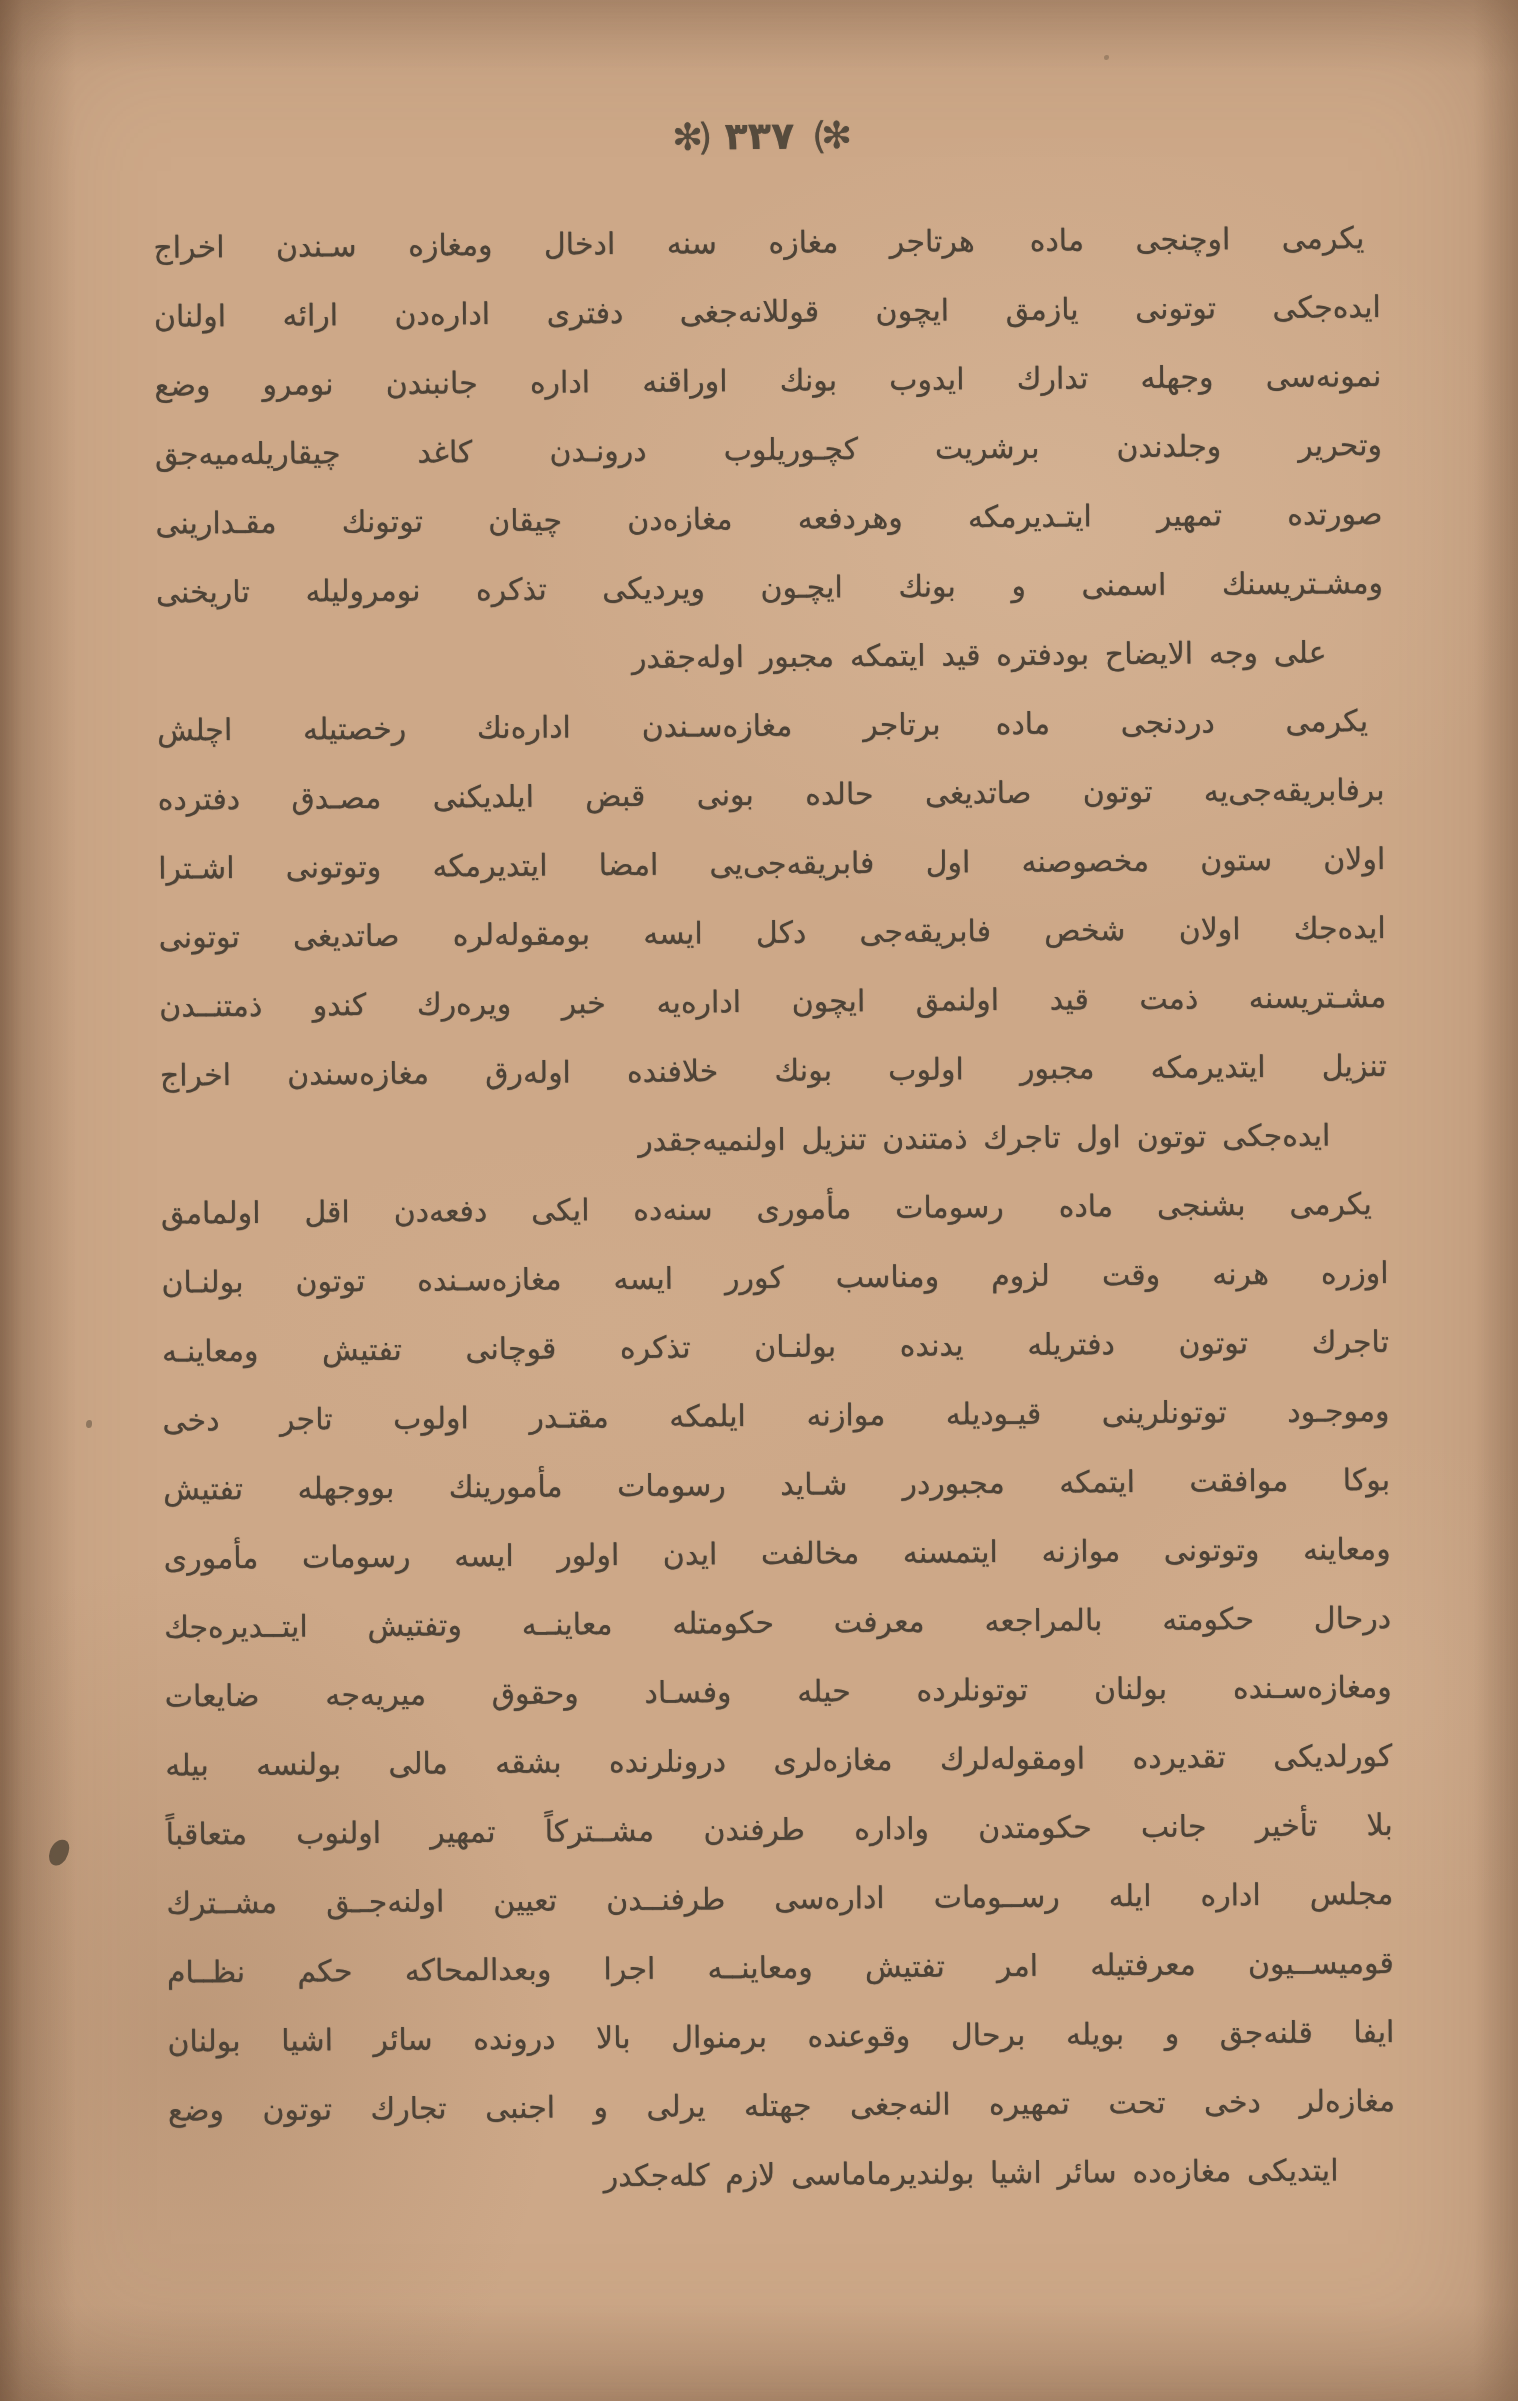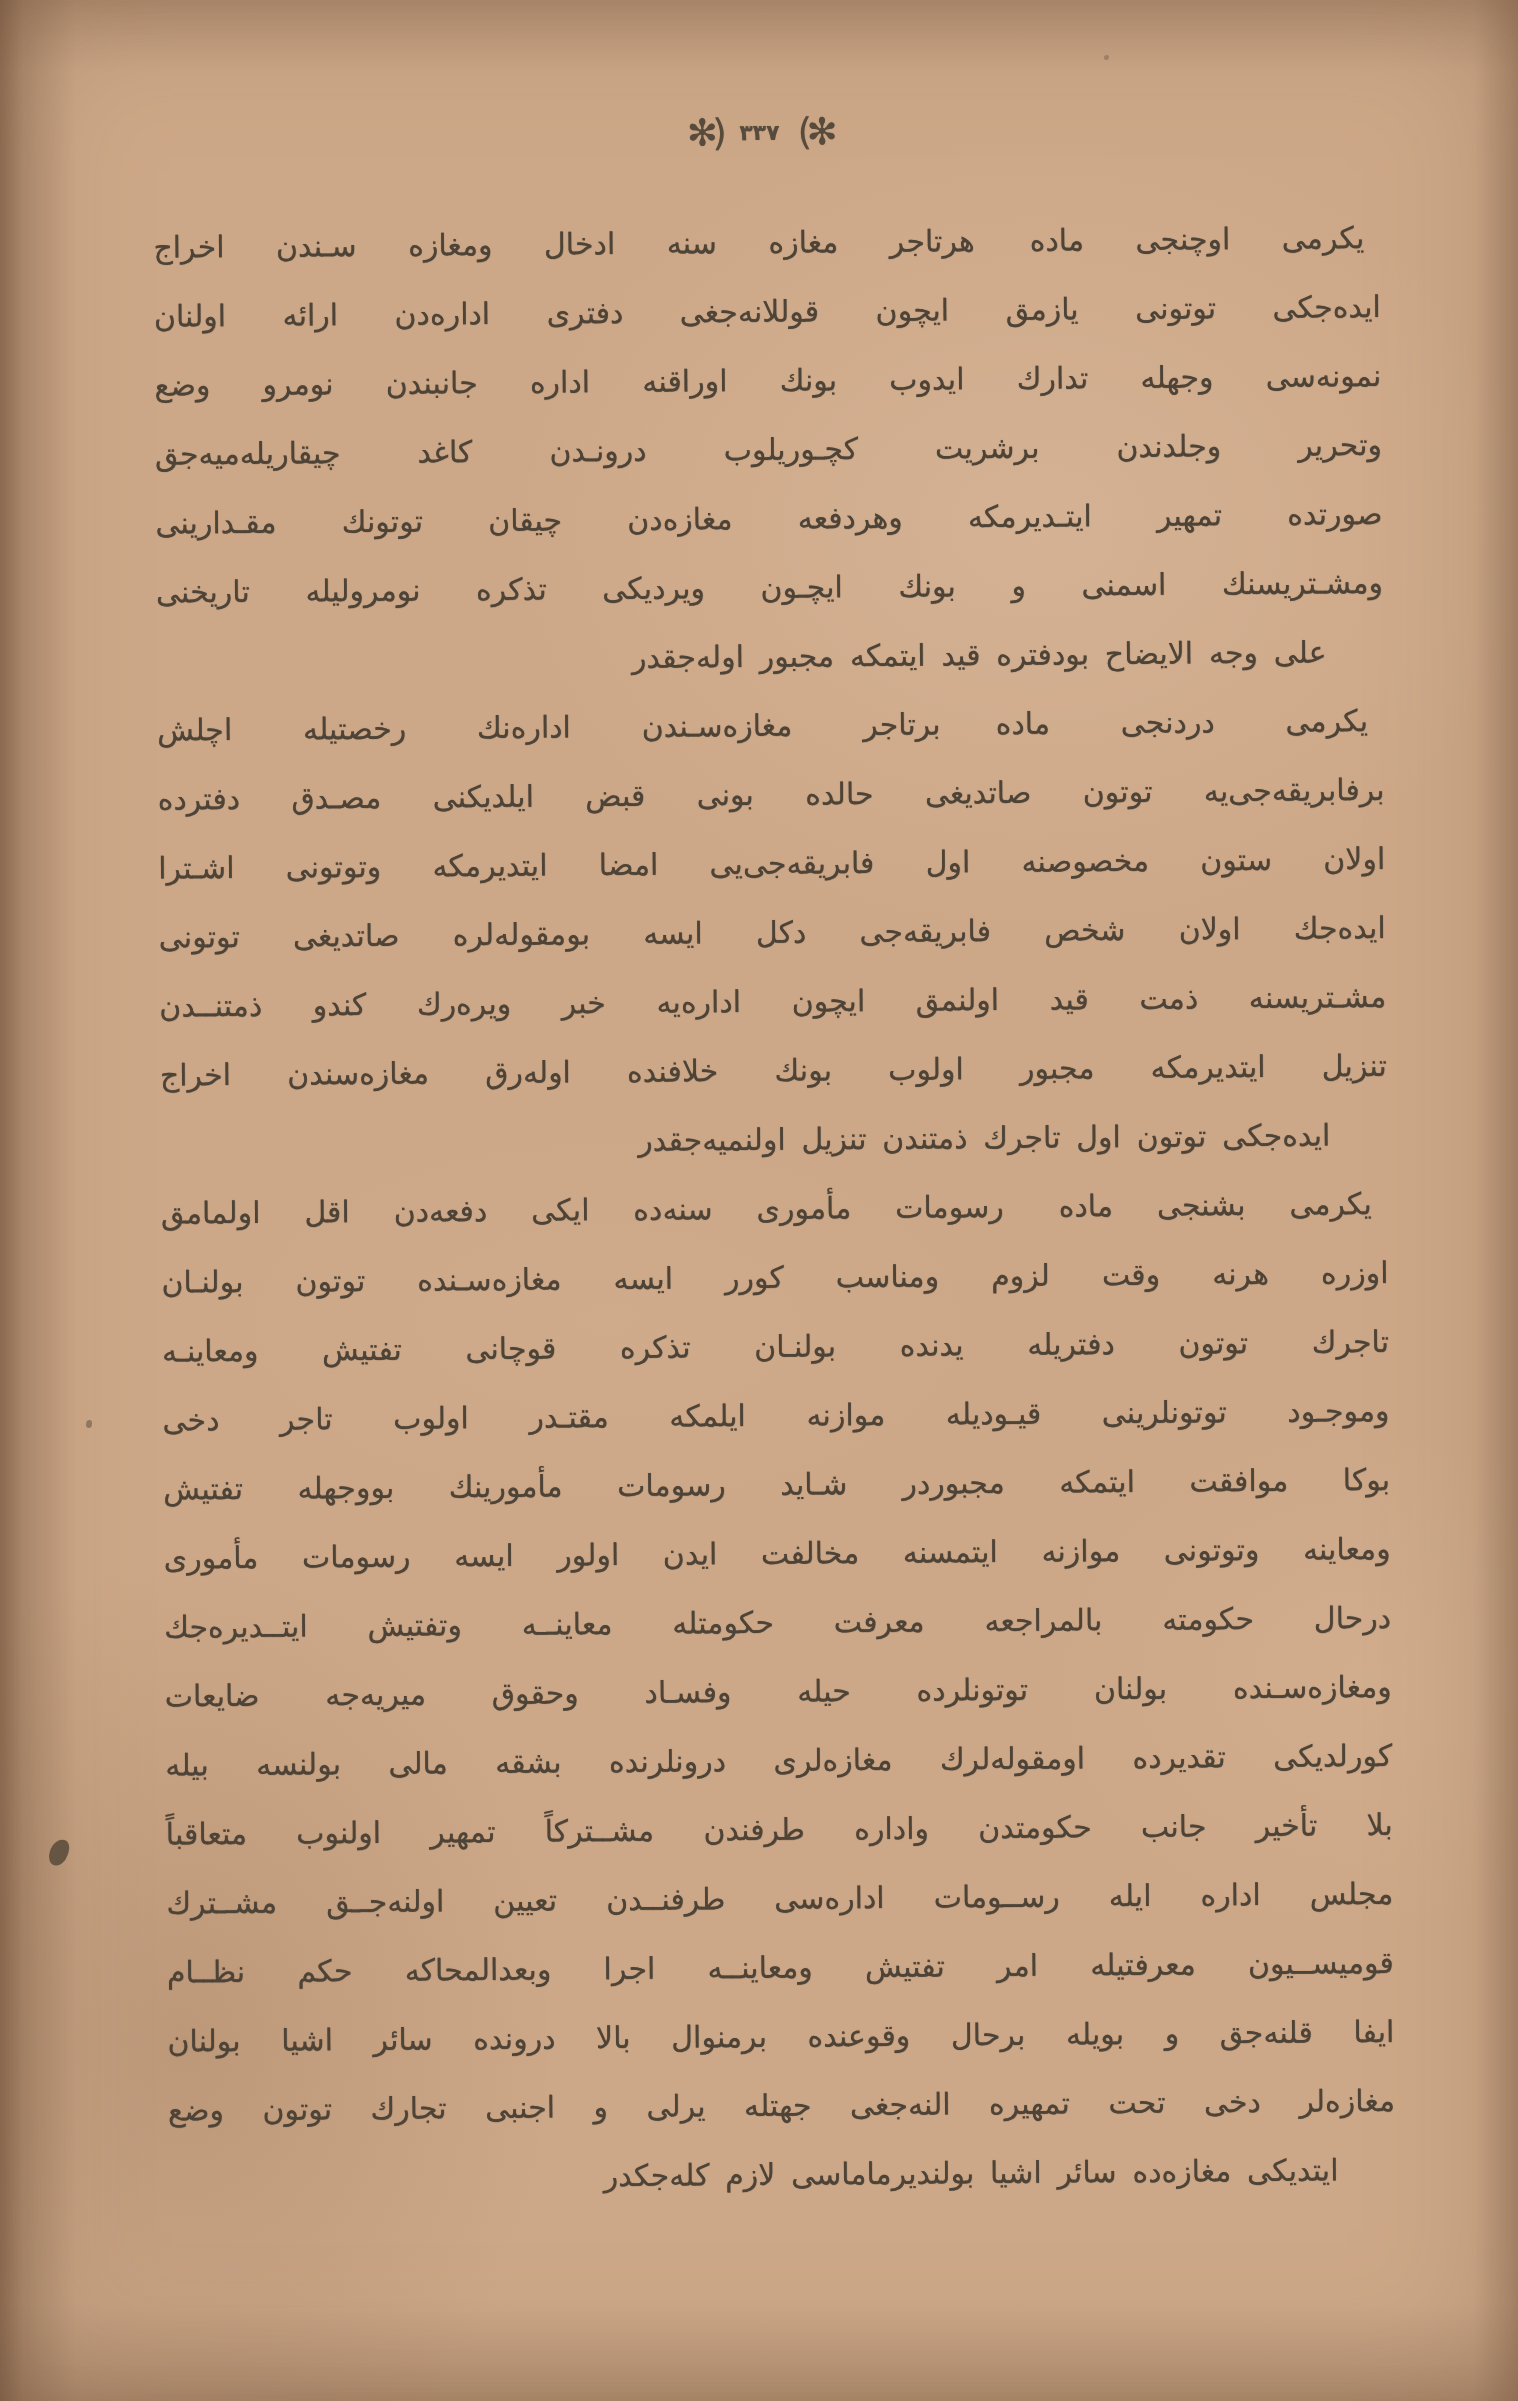--- a/index.html
+++ b/index.html
@@ -36,21 +36,21 @@
     display:flex;justify-content:center;align-items:center;gap:12.5px;
     direction:ltr;
     transform:rotate(-0.6deg);
   }
   .ornament{
     font-size:37px;line-height:1;color:#564b3d;
     letter-spacing:-5.4px;
     text-shadow:0 0 0.9px rgba(70,58,45,.55);
   }
   .page-number{
-    font-size:22px;font-weight:bold;color:#564b3d;
+    font-size:38px;font-weight:bold;color:#564b3d;
     direction:rtl;
     padding:0 5.4px;
     text-shadow:0 0 0.9px rgba(70,58,45,.5);
   }
   
   .text-block{
     position:absolute;
     top:203px;left:153px;right:139px;
     direction:rtl;
     transform:rotate(-0.45deg);

